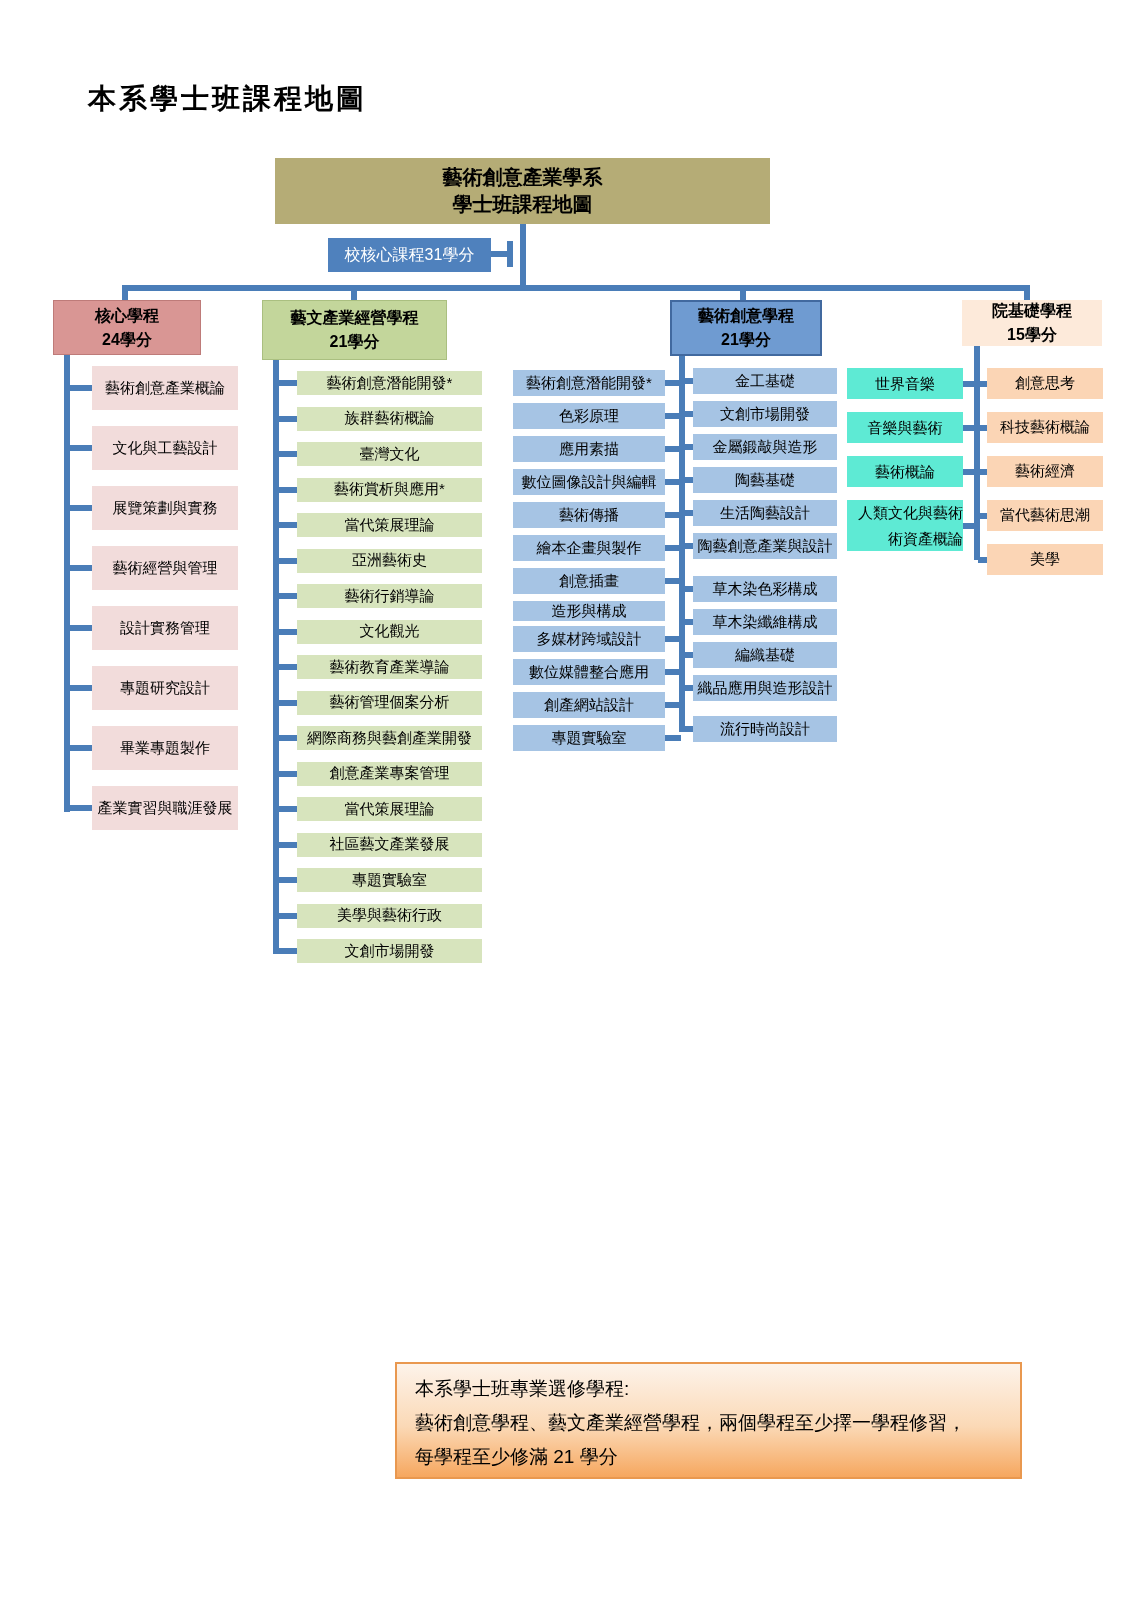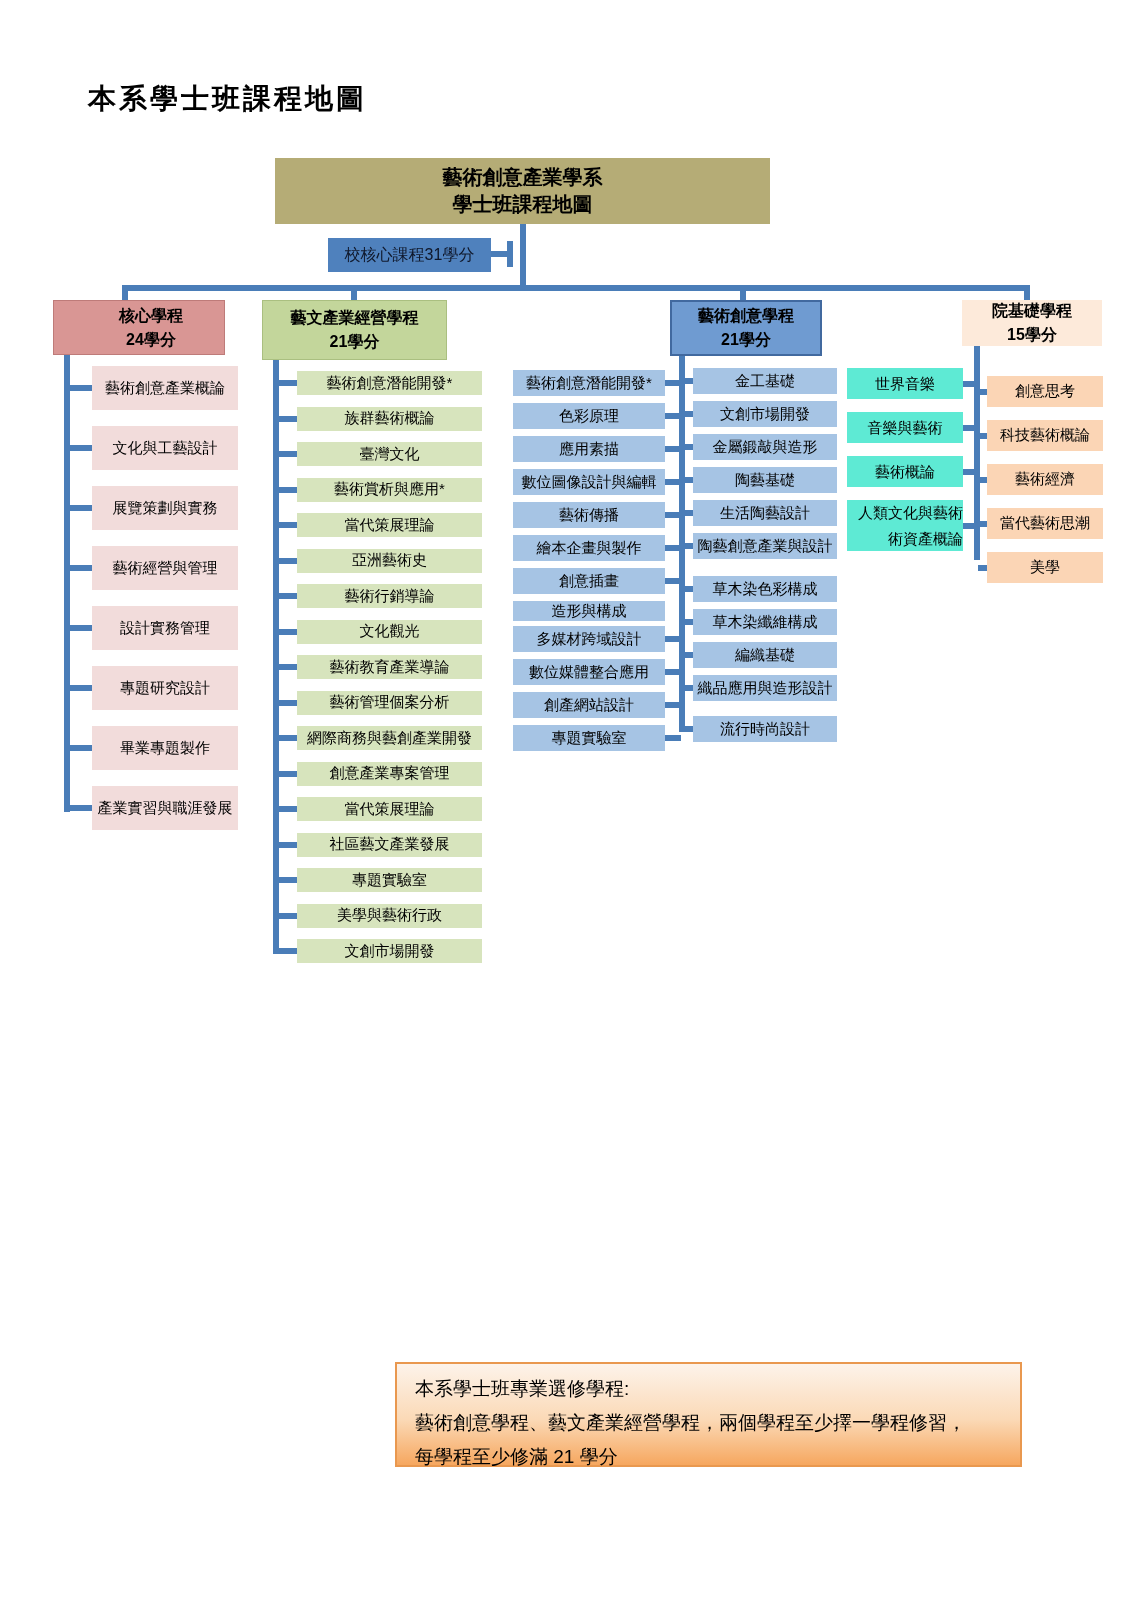--- a/index.html
+++ b/index.html
@@ -7,28 +7,28 @@
           font-family:"Liberation Sans",sans-serif;color:#000;}
 
   .page-title{position:absolute;left:88px;top:80px;font-family:"DejaVu Serif",serif;
               font-weight:bold;font-size:28px;letter-spacing:3px;}
 
   .root-box{position:absolute;left:275px;top:158px;width:495px;height:66px;
             background:#b5ac76;text-align:center;font-weight:bold;font-size:20px;
             display:flex;flex-direction:column;justify-content:center;}
 
   .school-core{position:absolute;left:328px;top:238px;width:163px;height:34px;
-               background:#4f81bd;color:#0f172a;font-size:16px;
+               background:#4f81bd;color:#ffffff;font-size:16px;
                display:flex;align-items:center;justify-content:center;}
 
   .conn{position:absolute;background:#4a7db8;}
 
   .prog-header{position:absolute;text-align:center;font-weight:bold;font-size:16px;
                display:flex;flex-direction:column;justify-content:center;gap:2px;line-height:1.35;}
-  .hdr-core{left:53px;top:300px;width:146px;height:53px;background:#d99694;border:1px solid #be7b79;padding-left:24px;}
+  .hdr-core{left:53px;top:300px;width:146px;height:53px;background:#d99694;border:1px solid #be7b79;}
   .hdr-business{left:262px;top:300px;width:183px;height:58px;background:#c3d69b;border:1px solid #aabf80;}
   .hdr-creative{left:670px;top:300px;width:148px;height:52px;background:#6f9bd1;border:2px solid #41699f;}
   .hdr-foundation{left:962px;top:300px;width:140px;height:46px;background:#fdeada;}
 
   .items{position:absolute;display:flex;flex-direction:column;}
   .items > div{position:relative;display:flex;align-items:center;justify-content:center;
                text-align:right;font-size:15px;line-height:1.25;white-space:nowrap;}
   .items > div::before{content:"";position:absolute;height:6px;background:#4a7db8;
                        top:50%;transform:translateY(-50%);}
 
@@ -48,25 +48,25 @@
   .creative-right{left:693px;top:368px;width:144px;gap:7px;}
   .creative-right > div{min-height:26px;background:#a6c4e4;}
   .creative-right > div::before{left:-10px;width:10px;}
   .creative-right > div:nth-of-type(7){margin-top:10px;}
   .creative-right > div:nth-of-type(11){margin-top:8px;}
 
   .foundation-left{left:847px;top:368px;width:116px;gap:13px;}
   .foundation-left > div{min-height:31px;background:#5eead4;white-space:normal;line-height:1.7;}
   .foundation-left > div::before{left:auto;right:-13px;width:13px;}
 
-  .foundation-right{left:987px;top:376px;width:116px;gap:13px;}
+  .foundation-right{left:987px;top:368px;width:116px;gap:13px;}
   .foundation-right > div{min-height:31px;background:#fbd5b5;}
   .foundation-right > div::before{left:-9px;width:9px;}
 
-  .note-box{position:absolute;left:395px;top:1362px;width:627px;height:105px;
+  .note-box{position:absolute;left:395px;top:1362px;width:627px;height:117px;
             border:2px solid #e9984f;box-sizing:border-box;
             background:linear-gradient(180deg,#fdf3ea 0%,#fbd9b6 55%,#f6a75f 100%);
             padding:8px 18px;font-size:19px;line-height:34px;}
 </style>
 </head>
 <body>
 
 <div class="canvas">
 
   <div class="page-title">本系學士班課程地圖</div>

